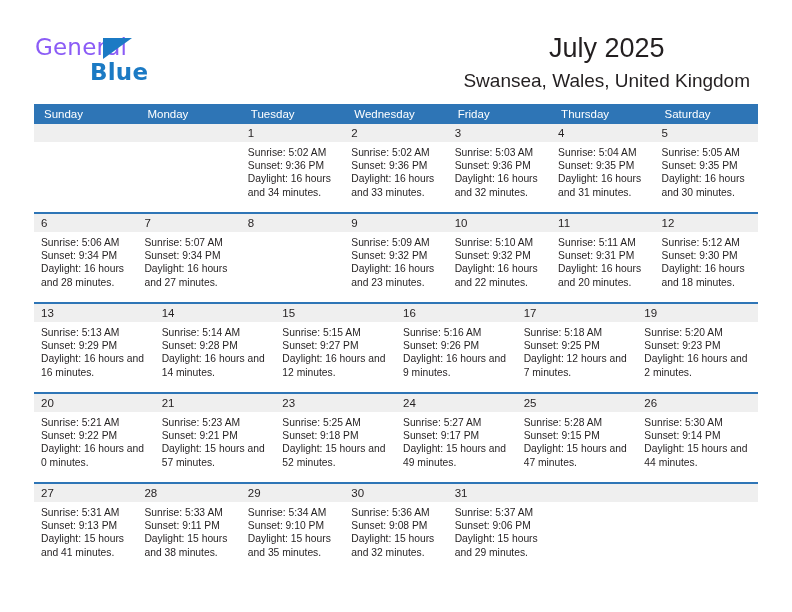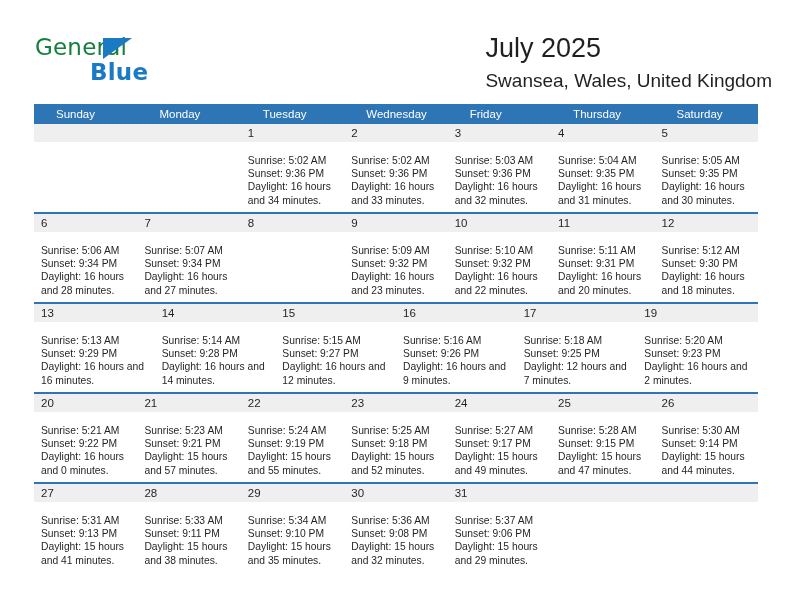--- a/index.html
+++ b/index.html
@@ -37,21 +37,21 @@
     top: 34px;
     width: 210px;
     height: 50px;
   }
   .logo-general {
     position: absolute;
     left: 0;
     top: 0;
     font-size: 23px;
     letter-spacing: 0.2px;
-    color: #15803d;
+    color: #8b5cf6;
     font-family: "DejaVu Sans", sans-serif;
     font-weight: 400;
     line-height: 26px;
   }
   .logo-tri {
     position: absolute;
     left: 68px;
     top: 4px;
     width: 0;
     height: 0;
@@ -65,23 +65,23 @@
     font-size: 23px;
     letter-spacing: 0.2px;
     color: #1b7ac4;
     font-family: "DejaVu Sans", sans-serif;
     font-weight: 700;
     line-height: 26px;
   }
 
   .title-block {
     position: absolute;
-    right: 20px;
+    right: 42px;
     top: 32px;
-    text-align: left;
+    text-align: center;
   }
   .cal-title {
     font-size: 27px;
     color: #231f20;
     line-height: 32px;
     font-weight: 400;
     white-space: nowrap;
   }
   .cal-subtitle {
     margin-top: 8px;
@@ -104,21 +104,21 @@
     display: flex;
     width: 100%;
     background: #2e75b6;
     height: 20px;
   }
   .weekday {
     flex: 1 1 0;
     color: #ffffff;
     font-size: 11.5px;
     line-height: 20px;
-    padding-left: 22px;
+    padding-left: 10px;
     box-sizing: border-box;
     white-space: nowrap;
     overflow: hidden;
   }
 
   .week-row {
     display: flex;
     width: 100%;
     border-top: 2px solid #2e75b6;
     box-sizing: border-box;
@@ -146,21 +146,21 @@
     background: #efefef;
   }
   .day-num {
     font-size: 11.5px;
     line-height: 18px;
     color: #231f20;
     padding-left: 7px;
     display: block;
   }
   .day-body {
-    padding: 12px 6px 0 7px;
+    padding: 4px 6px 0 7px;
   }
   .day-body div {
     font-size: 10.3px;
     line-height: 13.2px;
     color: #231f20;
     white-space: nowrap;
   }
   .daylight-line {
     white-space: normal !important;
   }
@@ -403,30 +403,20 @@
               <span class="day-num">21</span>
             </div>
             <div class="day-body">
               <div>Sunrise: 5:23 AM</div>
               <div>Sunset: 9:21 PM</div>
               <div class="daylight-line">Daylight: 15 hours and 57 minutes.</div>
             </div>
           </div>
           <div class="day-cell">
             <div class="numband">
-              <span class="day-num">22</span>
-            </div>
-            <div class="day-body">
-              <div>Sunrise: 5:24 AM</div>
-              <div>Sunset: 9:19 PM</div>
-              <div class="daylight-line">Daylight: 15 hours and 55 minutes.</div>
-            </div>
-          </div>
-          <div class="day-cell">
-            <div class="numband">
               <span class="day-num">23</span>
             </div>
             <div class="day-body">
               <div>Sunrise: 5:25 AM</div>
               <div>Sunset: 9:18 PM</div>
               <div class="daylight-line">Daylight: 15 hours and 52 minutes.</div>
             </div>
           </div>
           <div class="day-cell">
             <div class="numband">

